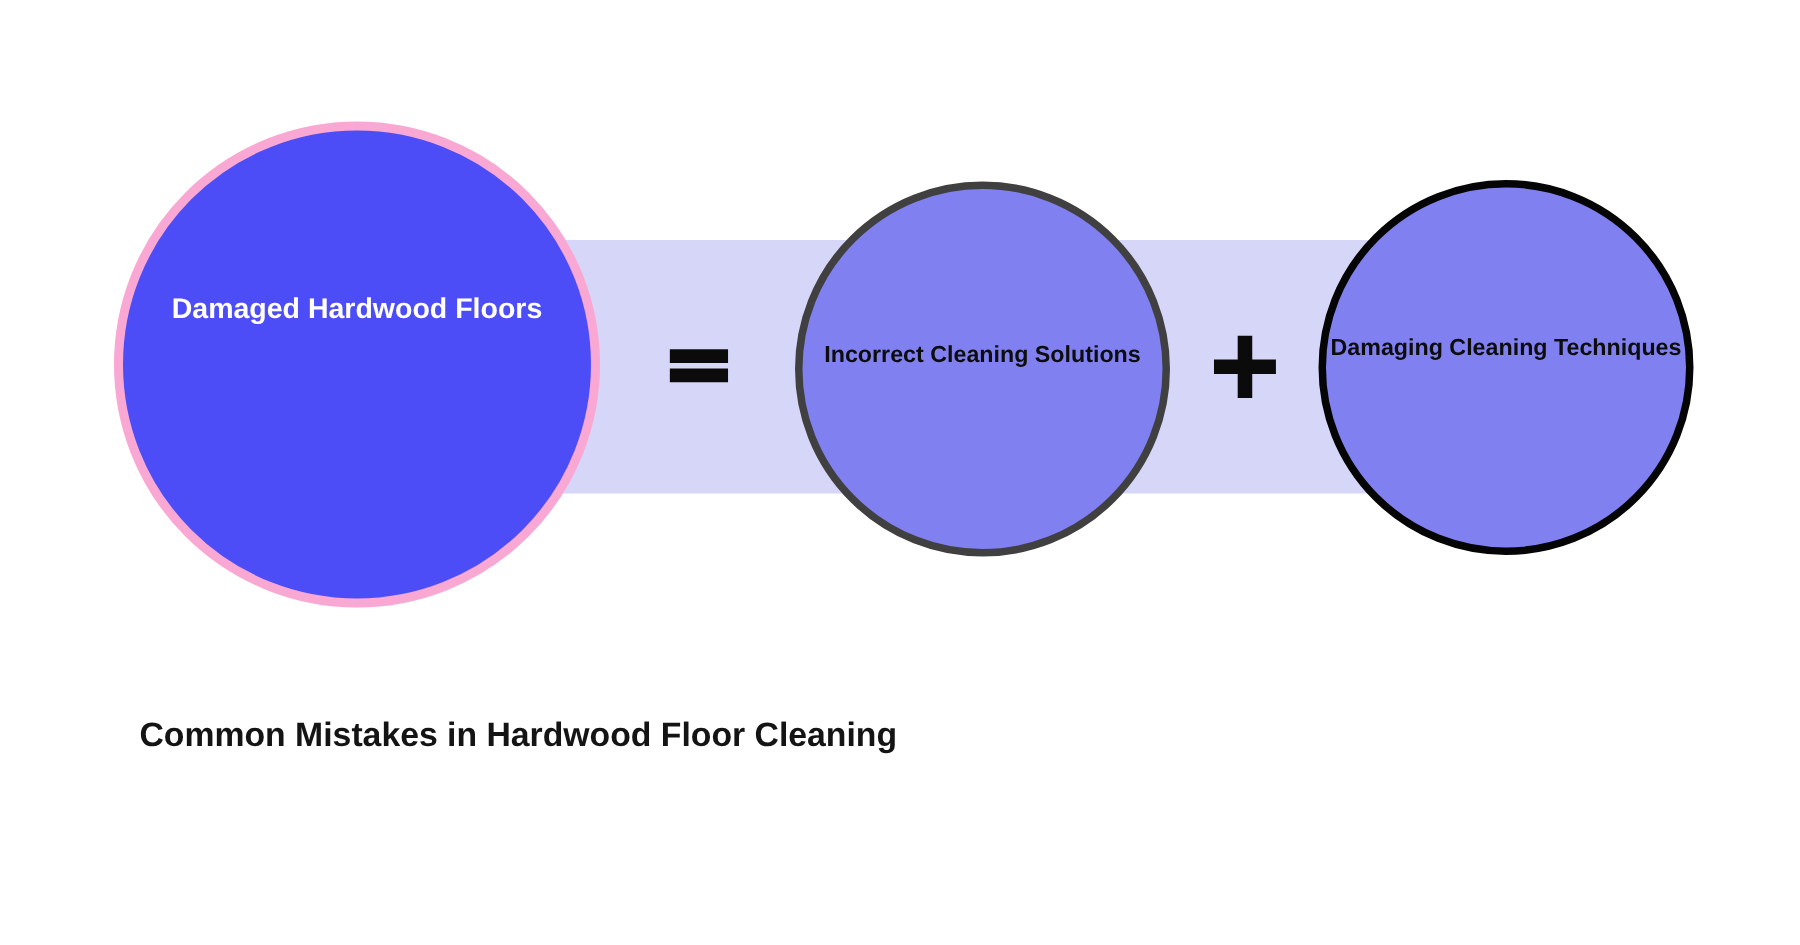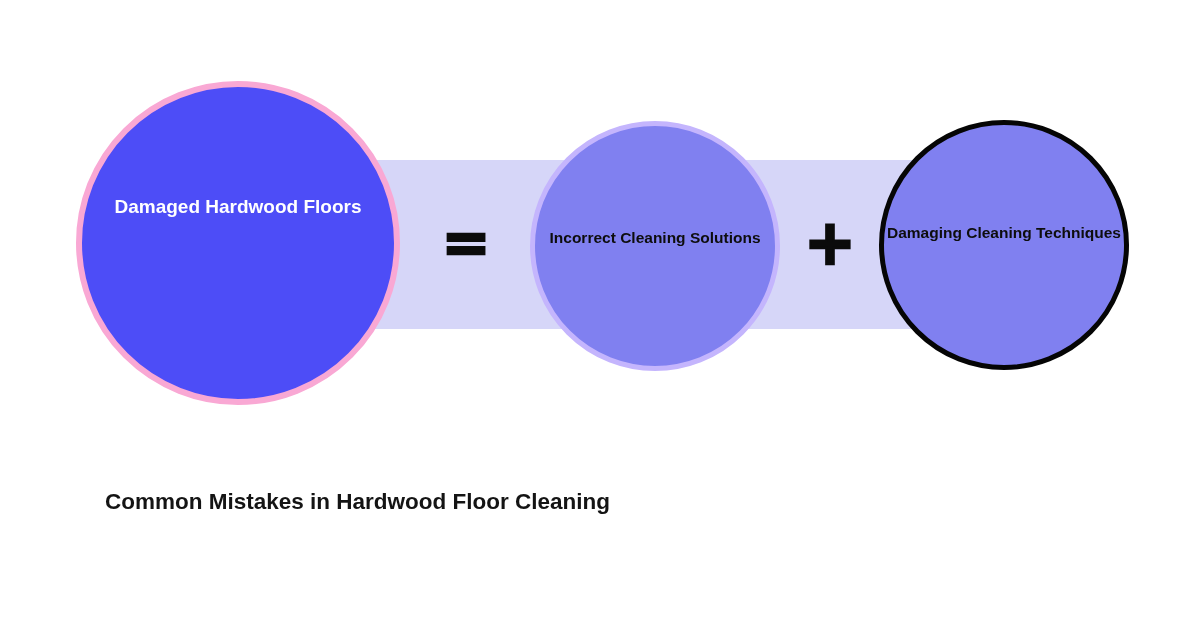--- a/index.html
+++ b/index.html
@@ -52,21 +52,21 @@
     font-size: 19px;
     line-height: 20px;
     color: #ffffff;
   }
   .cause1 {
     left: 530px;
     top: 121px;
     width: 250px;
     height: 250px;
     background: #8080f0;
-    border: 5px solid #c4b5fd;
+    border: 5px solid #404040;
   }
   .cause1 .label {
     top: 111px;
     width: 236px;
     font-size: 15.5px;
     line-height: 17px;
     color: #0d0d0d;
   }
   .cause2 {
     left: 879px;
@@ -100,21 +100,21 @@
   }
   .op-plus {
     left: 830px;
     top: 243px;
     font-size: 62px;
   }
   .title {
     position: absolute;
     left: 93px;
     top: 477px;
-    margin: 12px;
+    margin: 0;
     font-size: 22.5px;
     font-weight: bold;
     line-height: 1.15;
     color: #141414;
   }
 </style>
 </head>
 <body>
 
 <div class="canvas">

